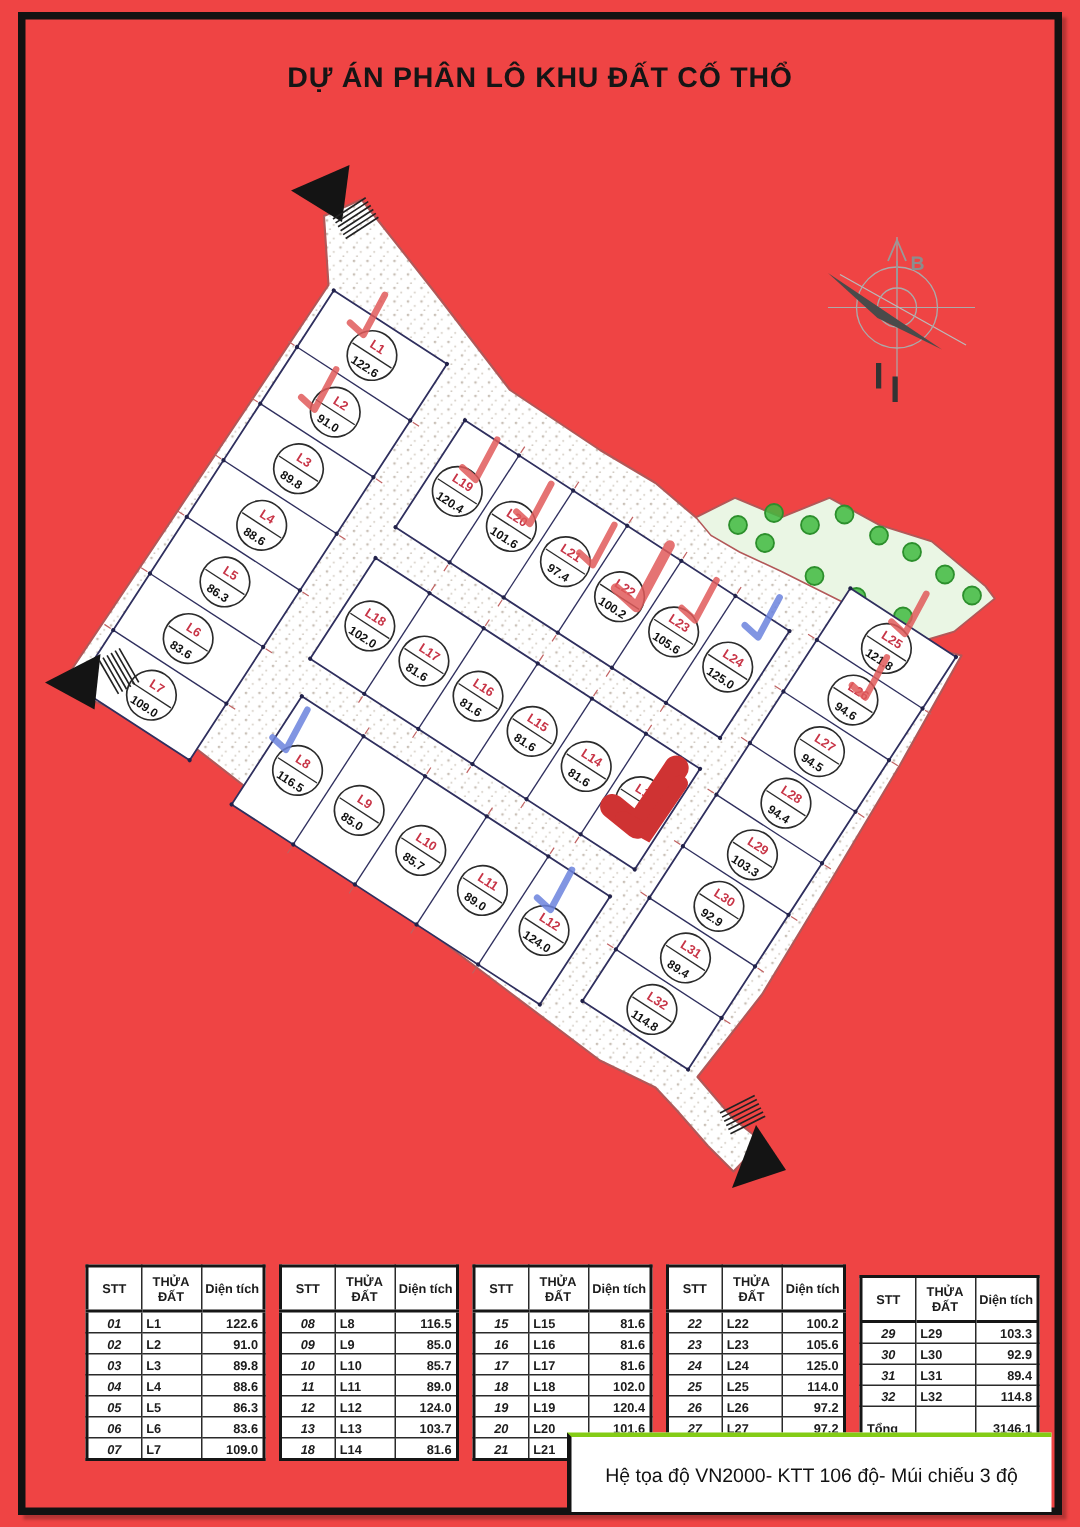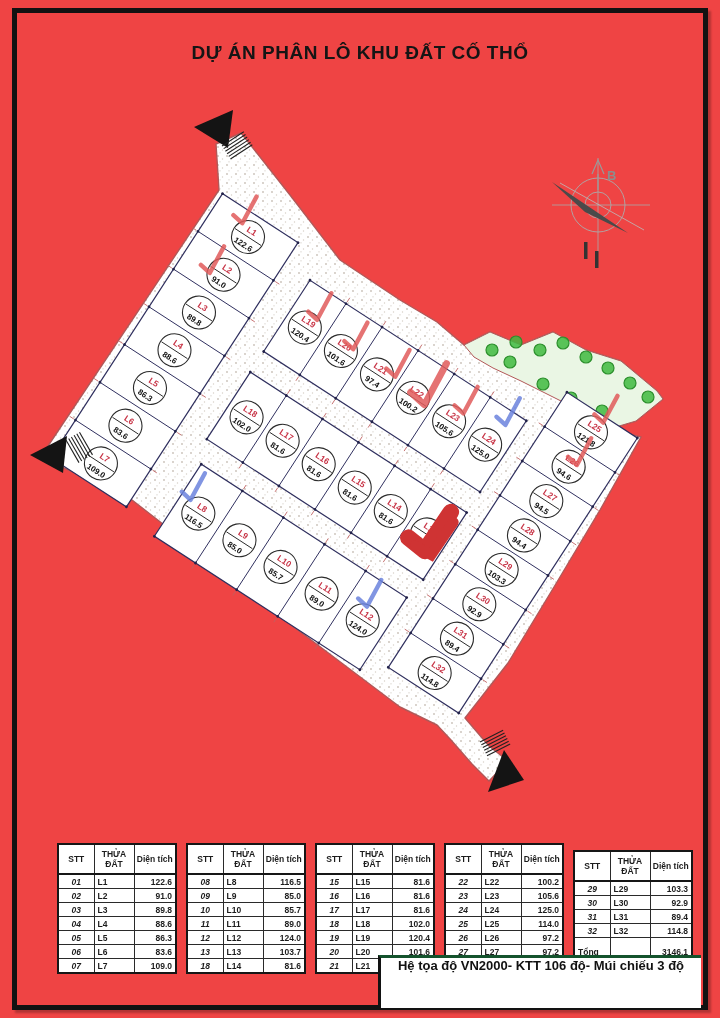--- a/index.html
+++ b/index.html
@@ -17,23 +17,23 @@
         font-size:8.5px;font-weight:bold;color:#1c1c1c;table-layout:fixed;}
   th,td{border:1px solid #2a2a2a;overflow:hidden;white-space:nowrap;}
   th{height:26px;padding:1px 2px;text-align:center;border-bottom:2px solid #161616;font-size:8.5px;}
   td{height:13px;padding:0 3px;}
   td.stt{text-align:center;font-style:italic;}
   td.plot{text-align:left;}
   td.area{text-align:right;}
   tr.total td{height:27px;margin-left:21px;}
   .c1{width:36px}.c2{width:40px}.c3{width:42px}
   .footer-box{position:absolute;left:378px;top:955px;width:320px;height:50px;
-              border-top:3px solid #14532d;border-left:3px solid #121212;
-              display:flex;justify-content:center;
-              font-size:13px;font-weight:bold;color:#111;background:#fff;}
+              border-top:3px solid #84cc16;border-left:3px solid #121212;
+              display:flex;align-items:center;justify-content:center;
+              font-size:13px;font-weight:normal;color:#111;background:#fff;}
 </style>
 </head>
 <body>
 
 <div class="page">
   <div class="frame"></div>
   <h1>DỰ ÁN PHÂN LÔ KHU ĐẤT CỐ THỔ</h1>
 
   <svg id="map-svg" viewBox="0 0 720 700" font-family="Liberation Sans, sans-serif">
       <defs>

